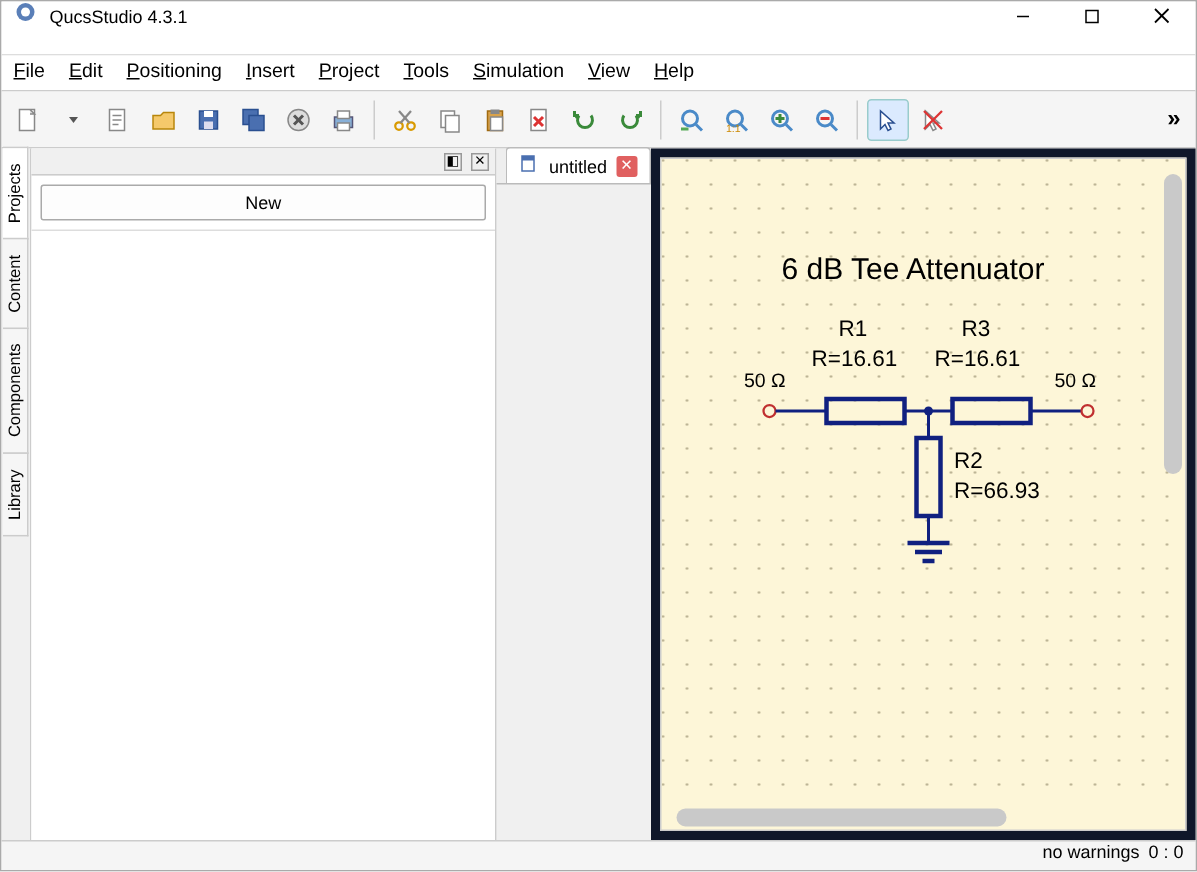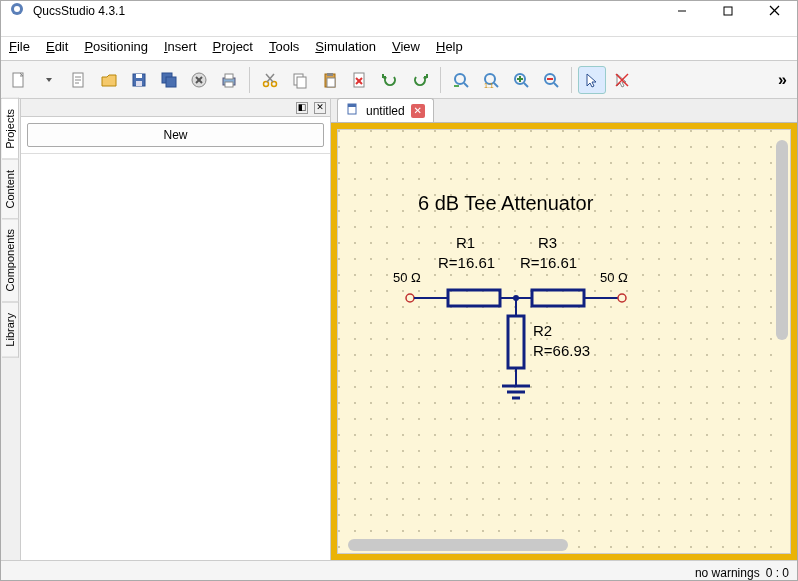--- a/index.html
+++ b/index.html
@@ -21,30 +21,30 @@
   .body{flex:1;display:flex;min-height:0}
   .sidetabs{width:20px;background:#f0f0f0;border-right:1px solid #ccc;display:flex;flex-direction:column;align-items:center}
   .sidetab{writing-mode:vertical-rl;transform:rotate(180deg);font-size:11px;padding:10px 2px;border:1px solid #ccc;border-right:none;background:#f6f6f6;margin-top:-1px;cursor:default}
   .sidetab.active{background:#fff}
   .leftpanel{width:310px;background:#fff;border-right:1px solid #ccc;display:flex;flex-direction:column}
   .panelheader{height:18px;background:#f0f0f0;border-bottom:1px solid #ccc;display:flex;justify-content:flex-end;align-items:center;padding:0 4px;gap:6px;font-size:10px}
   .panelheader .pb{width:12px;height:12px;display:flex;align-items:center;justify-content:center;border:1px solid #999;font-size:9px;line-height:1}
   .btnrow{display:flex;gap:4px;padding:6px}
   .pbtn{flex:1;border:1px solid #aaa;background:#fdfdfd;font-size:12px;padding:4px 0;border-radius:2px;text-align:center}
   .listarea{flex:1;border-top:1px solid #ddd;background:#fff}
-  .mainarea{flex:1;display:flex;flex-direction:column;min-width:0}
+  .mainarea{flex:1;display:flex;flex-direction:row;min-width:0}
   .tabbar{height:24px;background:#eee;display:flex;align-items:flex-end;border-bottom:1px solid #bbb;padding-left:6px}
   .tab{display:flex;align-items:center;gap:6px;background:#fff;border:1px solid #bbb;border-bottom:none;padding:3px 8px;font-size:12px;border-radius:3px 3px 0 0}
   .tab .close{width:14px;height:14px;background:#e06060;border-radius:2px;display:flex;align-items:center;justify-content:center;color:#fff;font-size:10px;line-height:1}
-  .canvaswrap{flex:1;position:relative;background:#eab308;padding:6px;min-height:0}
+  .canvaswrap{flex:1;position:relative;background:#0f172a;padding:6px;min-height:0}
   .schematic{width:100%;height:100%;background:#fdf6d8;position:relative;overflow:hidden;border:1px solid #ccc}
   .schematic svg{position:absolute;left:0;top:0}
   .vscroll{position:absolute;right:2px;top:10px;width:12px;height:200px;background:#c9c9c9;border-radius:6px}
   .hscroll{position:absolute;left:10px;bottom:2px;height:12px;width:220px;background:#c9c9c9;border-radius:6px}
-  .statusbar{height:20px;background:#f5f5f5;border-top:1px solid #ccc;display:flex;align-items:flex-end;justify-content:flex-end;padding:0 8px;font-size:12px;gap:6px}
+  .statusbar{height:20px;background:#f5f5f5;border-top:1px solid #ccc;display:flex;align-items:flex-start;justify-content:flex-end;padding:0 8px;font-size:12px;gap:6px}
   .schtext{font-family:"Segoe UI",sans-serif}
 </style>
 </head>
 <body>
 
 <div class="window">
 
   <div class="titlebar">
     <span class="icon">
       <svg viewBox="0 0 16 16">

